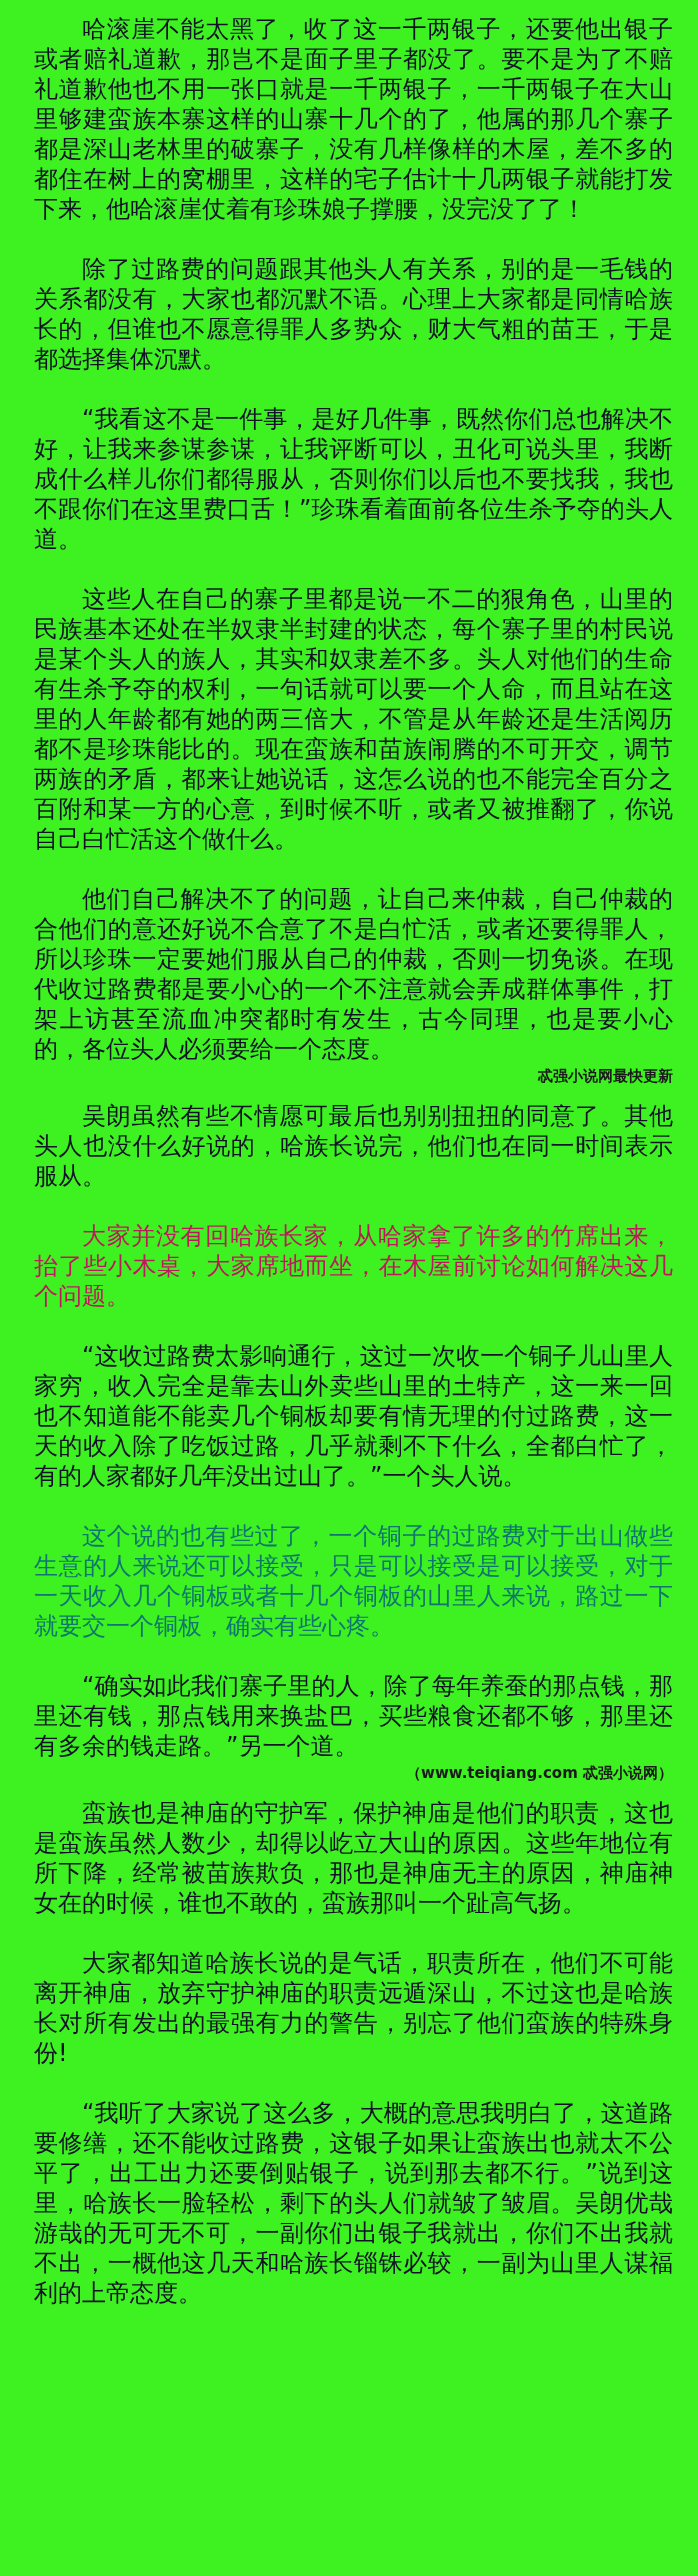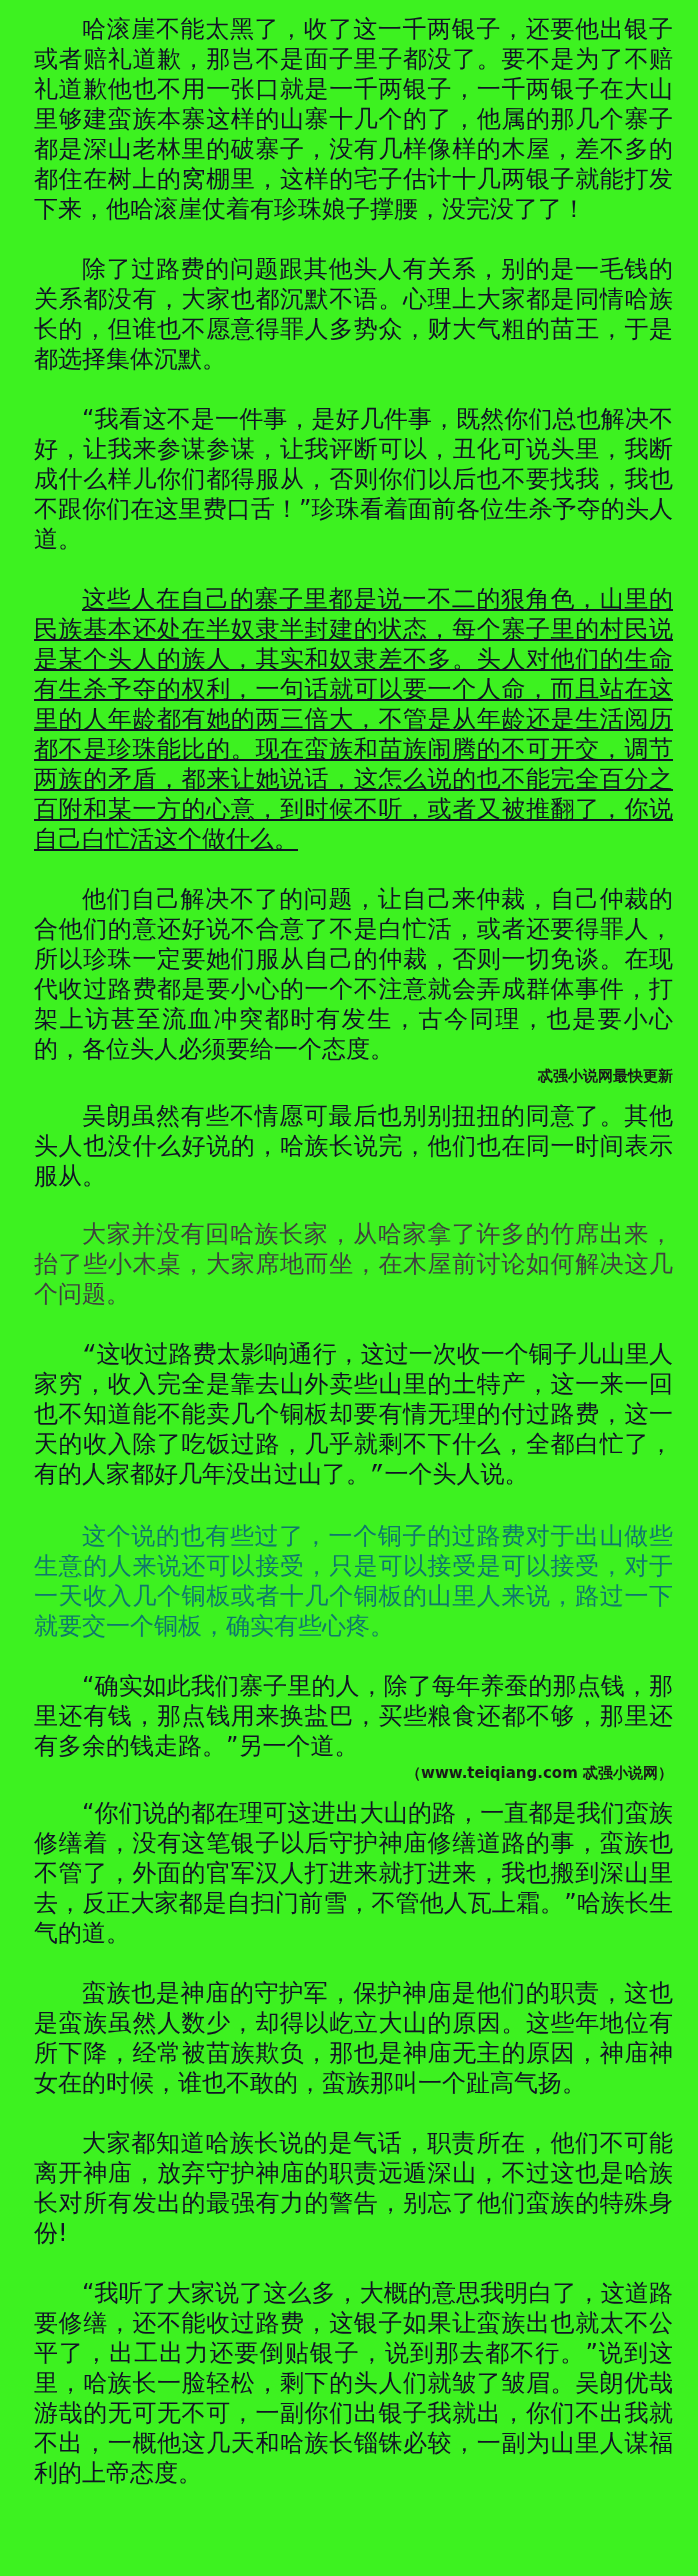--- a/index.html
+++ b/index.html
@@ -37,28 +37,27 @@
   }
 </style>
 </head>
 <body style="background: rgb(61, 242, 32);">
 
 <div class="page" style="background: rgb(61, 242, 32);">
   <div>
       <p class="para" style="color: rgb(18, 18, 38);">哈滚崖不能太黑了，收了这一千两银子，还要他出银子或者赔礼道歉，那岂不是面子里子都没了。要不是为了不赔礼道歉他也不用一张口就是一千两银子，一千两银子在大山里够建蛮族本寨这样的山寨十几个的了，他属的那几个寨子都是深山老林里的破寨子，没有几样像样的木屋，差不多的都住在树上的窝棚里，这样的宅子估计十几两银子就能打发下来，他哈滚崖仗着有珍珠娘子撑腰，没完没了了！</p>
       <p class="para" style="color: rgb(18, 18, 38);">除了过路费的问题跟其他头人有关系，别的是一毛钱的关系都没有，大家也都沉默不语。心理上大家都是同情哈族长的，但谁也不愿意得罪人多势众，财大气粗的苗王，于是都选择集体沉默。</p>
       <p class="para" style="color: rgb(18, 18, 38);">“我看这不是一件事，是好几件事，既然你们总也解决不好，让我来参谋参谋，让我评断可以，丑化可说头里，我断成什么样儿你们都得服从，否则你们以后也不要找我，我也不跟你们在这里费口舌！”珍珠看着面前各位生杀予夺的头人道。</p>
-      <p class="para" style="color: rgb(18, 18, 38); text-decoration: underline;">这些人在自己的寨子里都是说一不二的狠角色，山里的民族基本还处在半奴隶半封建的状态，每个寨子里的村民说是某个头人的族人，其实和奴隶差不多。头人对他们的生命有生杀予夺的权利，一句话就可以要一个人命，而且站在这里的人年龄都有她的两三倍大，不管是从年龄还是生活阅历都不是珍珠能比的。现在蛮族和苗族闹腾的不可开交，调节两族的矛盾，都来让她说话，这怎么说的也不能完全百分之百附和某一方的心意，到时候不听，或者又被推翻了，你说自己白忙活这个做什么。</p>
+      <p class="para" style="color: rgb(18, 18, 38);">这些人在自己的寨子里都是说一不二的狠角色，山里的民族基本还处在半奴隶半封建的状态，每个寨子里的村民说是某个头人的族人，其实和奴隶差不多。头人对他们的生命有生杀予夺的权利，一句话就可以要一个人命，而且站在这里的人年龄都有她的两三倍大，不管是从年龄还是生活阅历都不是珍珠能比的。现在蛮族和苗族闹腾的不可开交，调节两族的矛盾，都来让她说话，这怎么说的也不能完全百分之百附和某一方的心意，到时候不听，或者又被推翻了，你说自己白忙活这个做什么。</p>
       <p class="para" style="color: rgb(18, 18, 38);">他们自己解决不了的问题，让自己来仲裁，自己仲裁的合他们的意还好说不合意了不是白忙活，或者还要得罪人，所以珍珠一定要她们服从自己的仲裁，否则一切免谈。在现代收过路费都是要小心的一个不注意就会弄成群体事件，打架上访甚至流血冲突都时有发生，古今同理，也是要小心的，各位头人必须要给一个态度。</p>
       <p class="wm" style="color: rgb(26, 26, 26);">忒强小说网最快更新</p>
       <p class="para" style="color: rgb(18, 18, 38);">吴朗虽然有些不情愿可最后也别别扭扭的同意了。其他头人也没什么好说的，哈族长说完，他们也在同一时间表示服从。</p>
-      <p class="para" style="color: #404040; font-family: Liberation Mono, monospace;">大家并没有回哈族长家，从哈家拿了许多的竹席出来，抬了些小木桌，大家席地而坐，在木屋前讨论如何解决这几个问题。</p>
-      <p class="para" style="color: rgb(18, 18, 38); font-family: Liberation Mono, monospace;">“这收过路费太影响通行，这过一次收一个铜子儿山里人家穷，收入完全是靠去山外卖些山里的土特产，这一来一回也不知道能不能卖几个铜板却要有情无理的付过路费，这一天的收入除了吃饭过路，几乎就剩不下什么，全都白忙了，有的人家都好几年没出过山了。”一个头人说。</p>
+      <p class="para" style="color: #be185d;">大家并没有回哈族长家，从哈家拿了许多的竹席出来，抬了些小木桌，大家席地而坐，在木屋前讨论如何解决这几个问题。</p>
+      <p class="para" style="color: rgb(18, 18, 38);">“这收过路费太影响通行，这过一次收一个铜子儿山里人家穷，收入完全是靠去山外卖些山里的土特产，这一来一回也不知道能不能卖几个铜板却要有情无理的付过路费，这一天的收入除了吃饭过路，几乎就剩不下什么，全都白忙了，有的人家都好几年没出过山了。”一个头人说。</p>
       <p class="para" style="color: #0f766e;">这个说的也有些过了，一个铜子的过路费对于出山做些生意的人来说还可以接受，只是可以接受是可以接受，对于一天收入几个铜板或者十几个铜板的山里人来说，路过一下就要交一个铜板，确实有些心疼。</p>
       <p class="para" style="color: rgb(18, 18, 38);">“确实如此我们寨子里的人，除了每年养蚕的那点钱，那里还有钱，那点钱用来换盐巴，买些粮食还都不够，那里还有多余的钱走路。”另一个道。</p>
       <p class="wm" style="color: rgb(26, 26, 26);">（www.teiqiang.com 忒强小说网）</p>
-      <p class="para" style="color: rgb(18, 18, 38);">“你们说的都在理可这进出大山的路，一直都是我们蛮族修缮着，没有这笔银子以后守护神庙修缮道路的事，蛮族也不管了，外面的官军汉人打进来就打进来，我也搬到深山里去，反正大家都是自扫门前雪，不管他人瓦上霜。”哈族长生气的道。</p>
       <p class="para" style="color: rgb(18, 18, 38);">蛮族也是神庙的守护军，保护神庙是他们的职责，这也是蛮族虽然人数少，却得以屹立大山的原因。这些年地位有所下降，经常被苗族欺负，那也是神庙无主的原因，神庙神女在的时候，谁也不敢的，蛮族那叫一个趾高气扬。</p>
       <p class="para" style="color: rgb(18, 18, 38);">大家都知道哈族长说的是气话，职责所在，他们不可能离开神庙，放弃守护神庙的职责远遁深山，不过这也是哈族长对所有发出的最强有力的警告，别忘了他们蛮族的特殊身份!</p>
       <p class="para" style="color: rgb(18, 18, 38);">“我听了大家说了这么多，大概的意思我明白了，这道路要修缮，还不能收过路费，这银子如果让蛮族出也就太不公平了，出工出力还要倒贴银子，说到那去都不行。”说到这里，哈族长一脸轻松，剩下的头人们就皱了皱眉。吴朗优哉游哉的无可无不可，一副你们出银子我就出，你们不出我就不出，一概他这几天和哈族长锱铢必较，一副为山里人谋福利的上帝态度。</p>
     </div>
 </div>
 
 
 </body></html>

